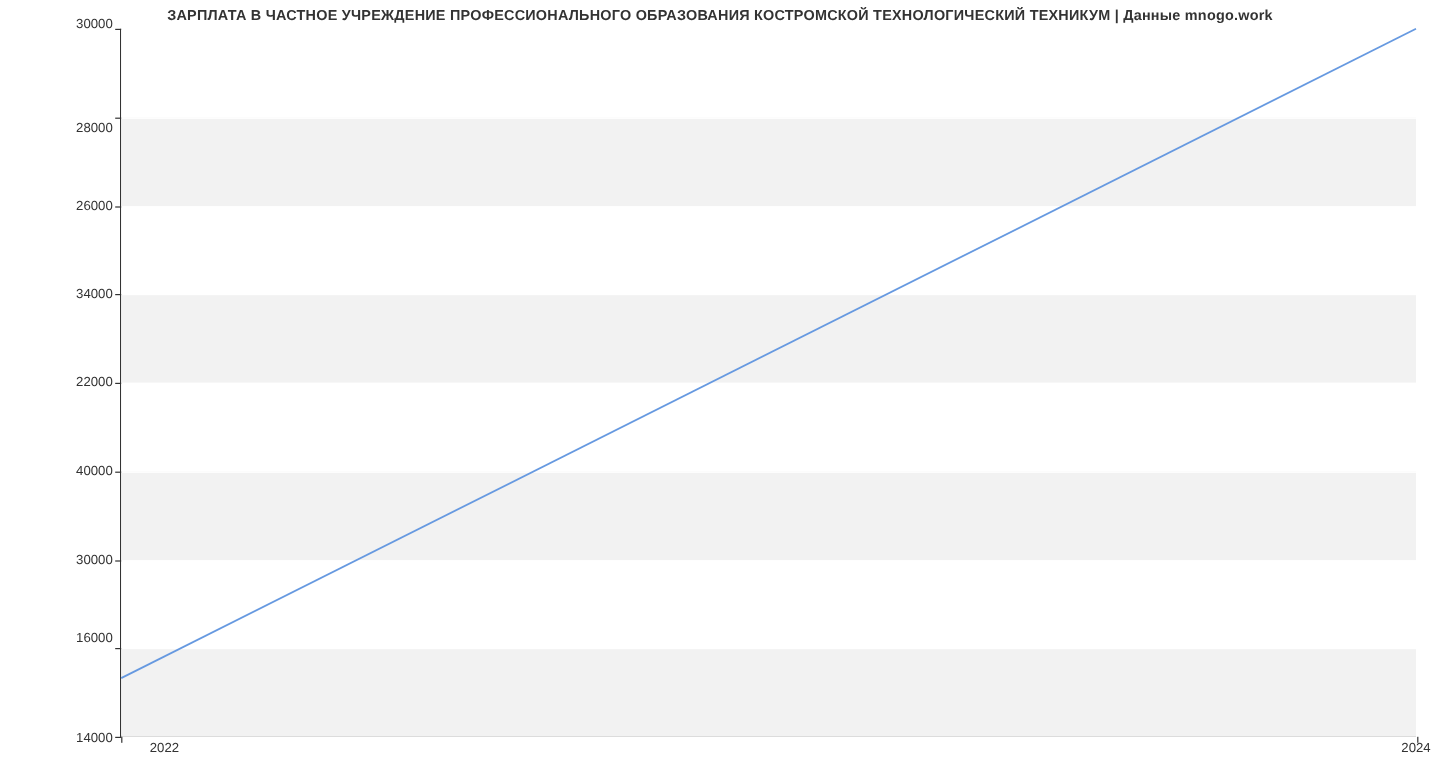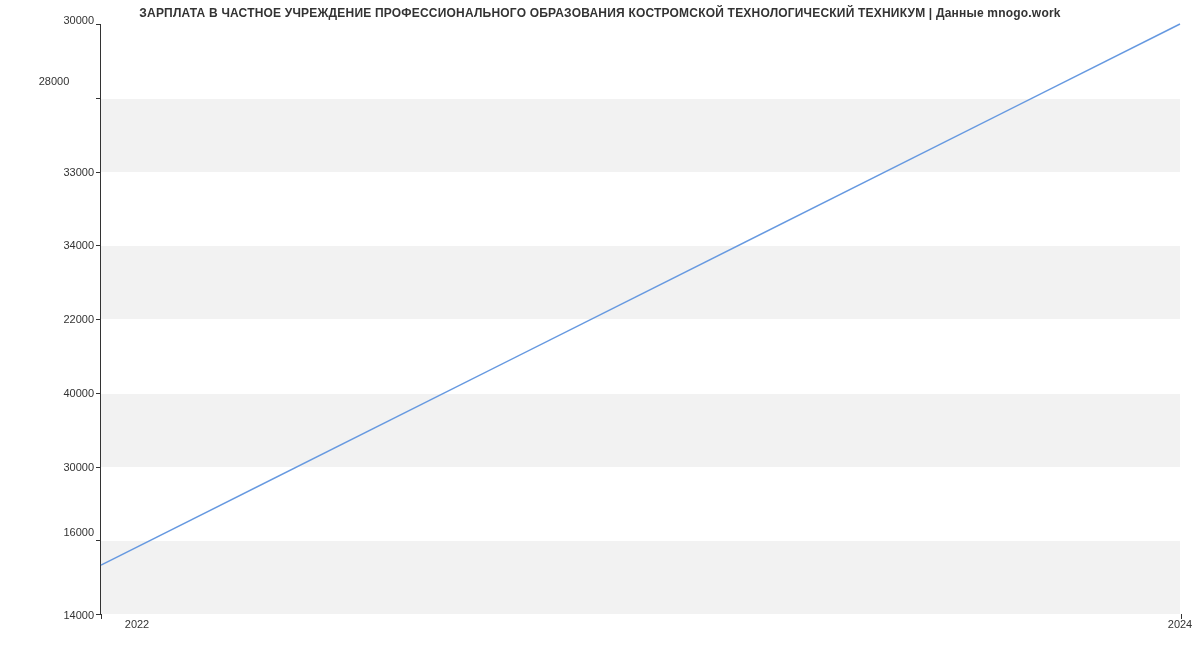--- a/index.html
+++ b/index.html
@@ -128,18 +128,18 @@
       <div class="ytick-mark" style="top: 0px;"></div>
       <div class="xtick-mark" style="left: 0px; top: 590px;"></div>
       <div class="xtick-mark" style="left: 1080px; top: 590px;"></div>
     </div>
 <div class="ytick" style="top: 615px;">14000</div>
     <div class="ytick" style="top: 532px;">16000</div>
     <div class="ytick" style="top: 466.5px;">30000</div>
     <div class="ytick" style="top: 392.75px;">40000</div>
     <div class="ytick" style="top: 319px;">22000</div>
     <div class="ytick" style="top: 245.25px;">34000</div>
-    <div class="ytick" style="top: 171.5px;">33000</div>
-    <div class="ytick" style="top: 81px; text-align: center;">28000</div>
+    <div class="ytick" style="top: 171.5px;">26000</div>
+    <div class="ytick" style="top: 107px;">28000</div>
     <div class="ytick" style="top: 20px;">30000</div>
     <div class="xtick" style="left: 100px; margin-left: 37px;">2022</div>
     <div class="xtick" style="left: 1180px;">2024</div>
   </div>
 
 </body></html>

